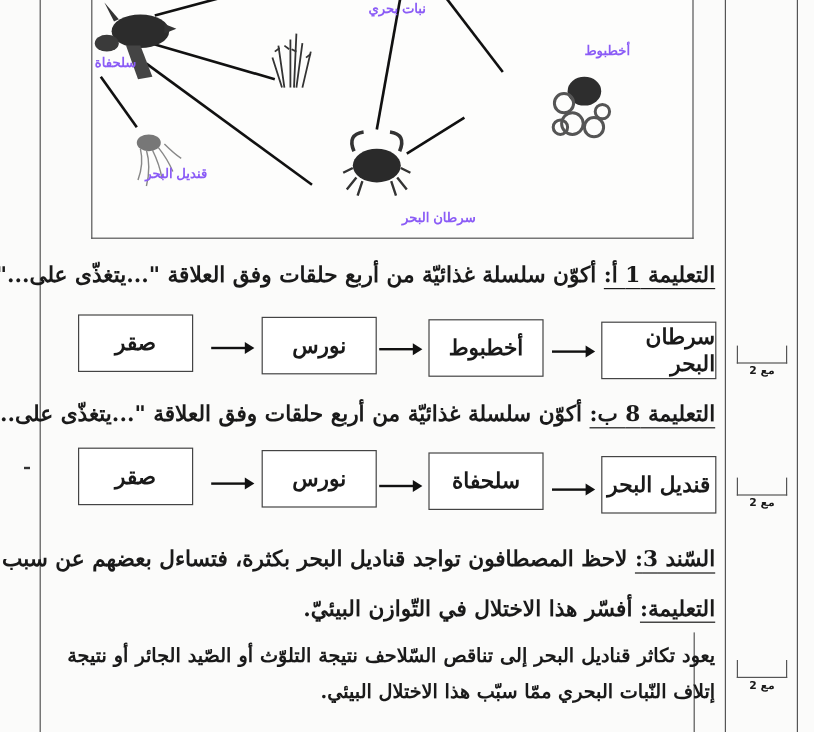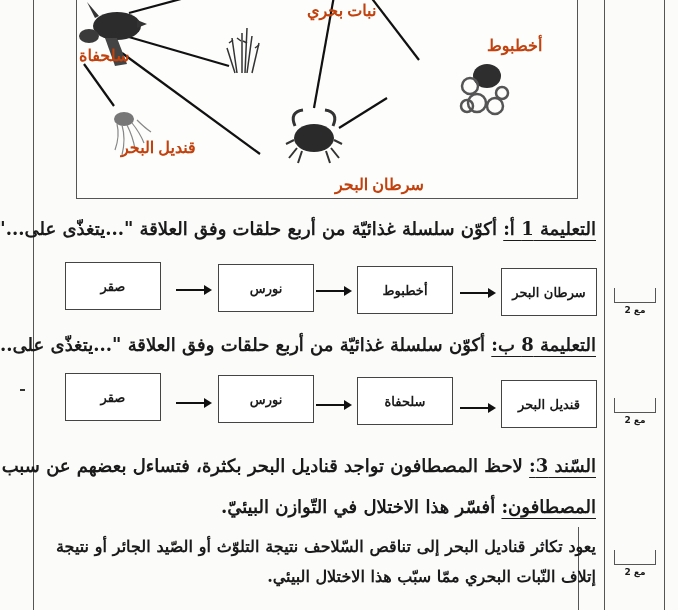--- a/index.html
+++ b/index.html
@@ -12,34 +12,34 @@
   .page-left { left:33px; top:0; height:610px; }
   .col-left { left:604px; top:0; height:610px; }
   .col-right { left:664px; top:0; height:610px; }
 
   .diagram-box {
     position:absolute; left:76px; top:-2px; width:500px; height:200px;
     border:1.5px solid #555; border-top:none; background:#fdfdfc;
   }
   .diagram-box svg { position:absolute; left:0; top:0; }
   .dlabel {
-    position:absolute; font-family:Liberation Serif, serif; font-weight:bold;
-    font-size:16px; white-space:nowrap; direction:rtl; color:#c2410c;
+    position:absolute; font-family:Liberation Sans, sans-serif; font-weight:bold;
+    font-size:11px; white-space:nowrap; direction:rtl; color:#8b5cf6;
   }
 
   .instr {
     position:absolute; right:82px; direction:rtl; white-space:nowrap;
     font-size:18px; font-weight:bold;
   }
   .instr .head { text-decoration:underline; text-underline-offset:5px; }
 
   .chain-box {
     position:absolute; width:94px; height:46px; border:1.2px solid #444;
     background:#fff; display:flex; align-items:center; justify-content:center;
-    font-size:13px; font-weight:bold; direction:rtl;
+    font-size:18px; font-weight:bold; direction:rtl;
   }
   .arrow {
     position:absolute; width:36px; height:10px;
   }
   .arrow::before {
     content:""; position:absolute; left:0; top:4px; width:30px; height:2px; background:#111;
   }
   .arrow::after {
     content:""; position:absolute; right:0; top:0; width:0; height:0;
     border-top:5px solid transparent; border-bottom:5px solid transparent;
@@ -152,21 +152,21 @@
 <div class="arrow" style="left:176px; top:398px;"></div>
 <div class="chain-box" style="left:65px; top:373px;">صقر</div>
 
 <div class="dash"></div>
 
 <div class="instr" style="top:455px; right:82px;">
   <span class="head">السّند 3:</span><span> لاحظ المصطافون تواجد قناديل البحر بكثرة، فتساءل بعضهم عن سبب ذلك.</span>
 </div>
 
 <div class="instr" style="top:496px; right:82px;">
-  <span class="head">المصطافون:</span><span>  أفسّر هذا الاختلال في التّوازن البيئيّ.</span>
+  <span class="head">التعليمة:</span><span>  أفسّر هذا الاختلال في التّوازن البيئيّ.</span>
 </div>
 
 <div class="answer-divider"></div>
 <div class="answer" style="top:532px;">يعود تكاثر قناديل البحر إلى تناقص السّلاحف نتيجة التلوّث أو الصّيد الجائر أو نتيجة إتلاف النّبات البحري ممّا سبّب هذا الاختلال البيئي.</div>
 
 <div class="mark" style="top:288px;">
   <div class="bracket"></div>
   <div class="label">مع 2</div>
 </div>
 <div class="mark" style="top:398px;">

